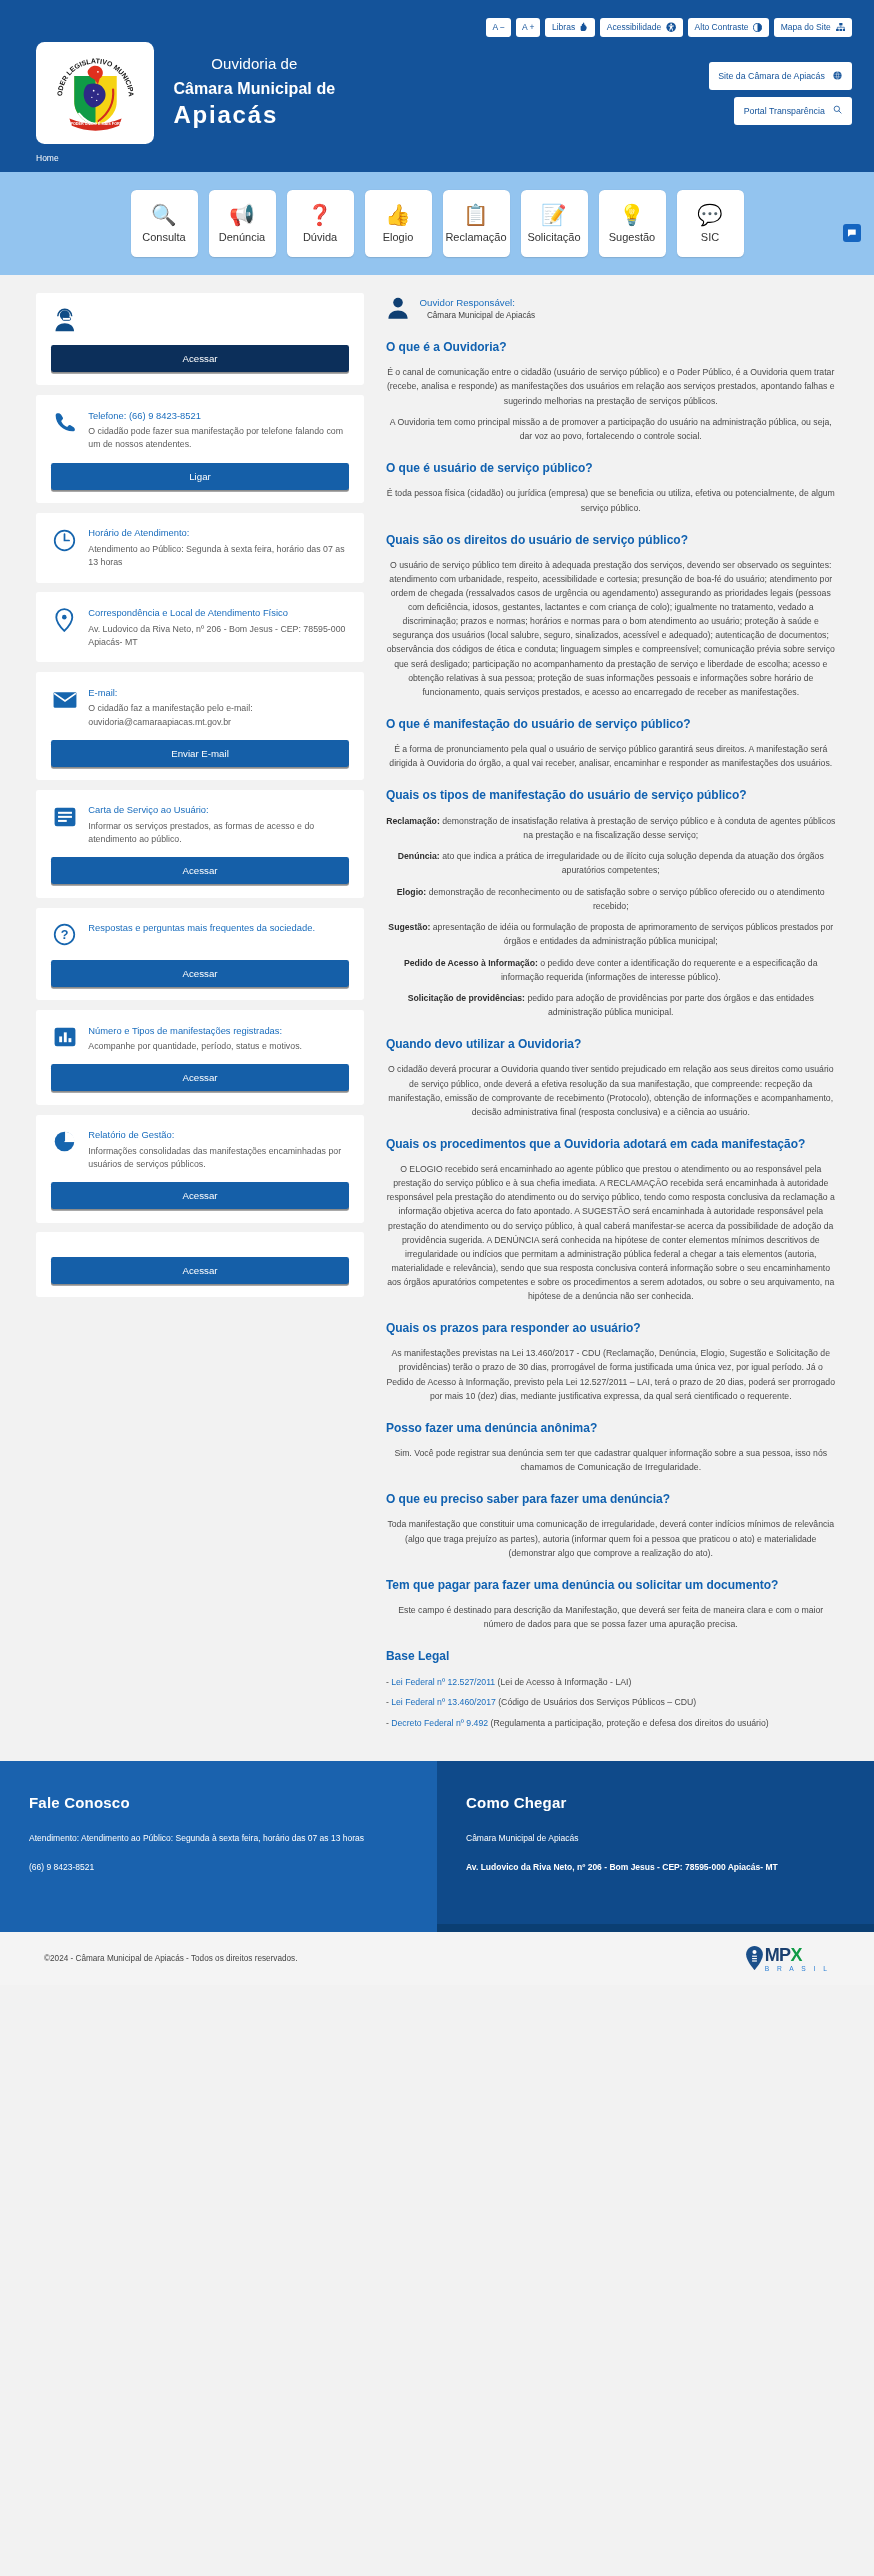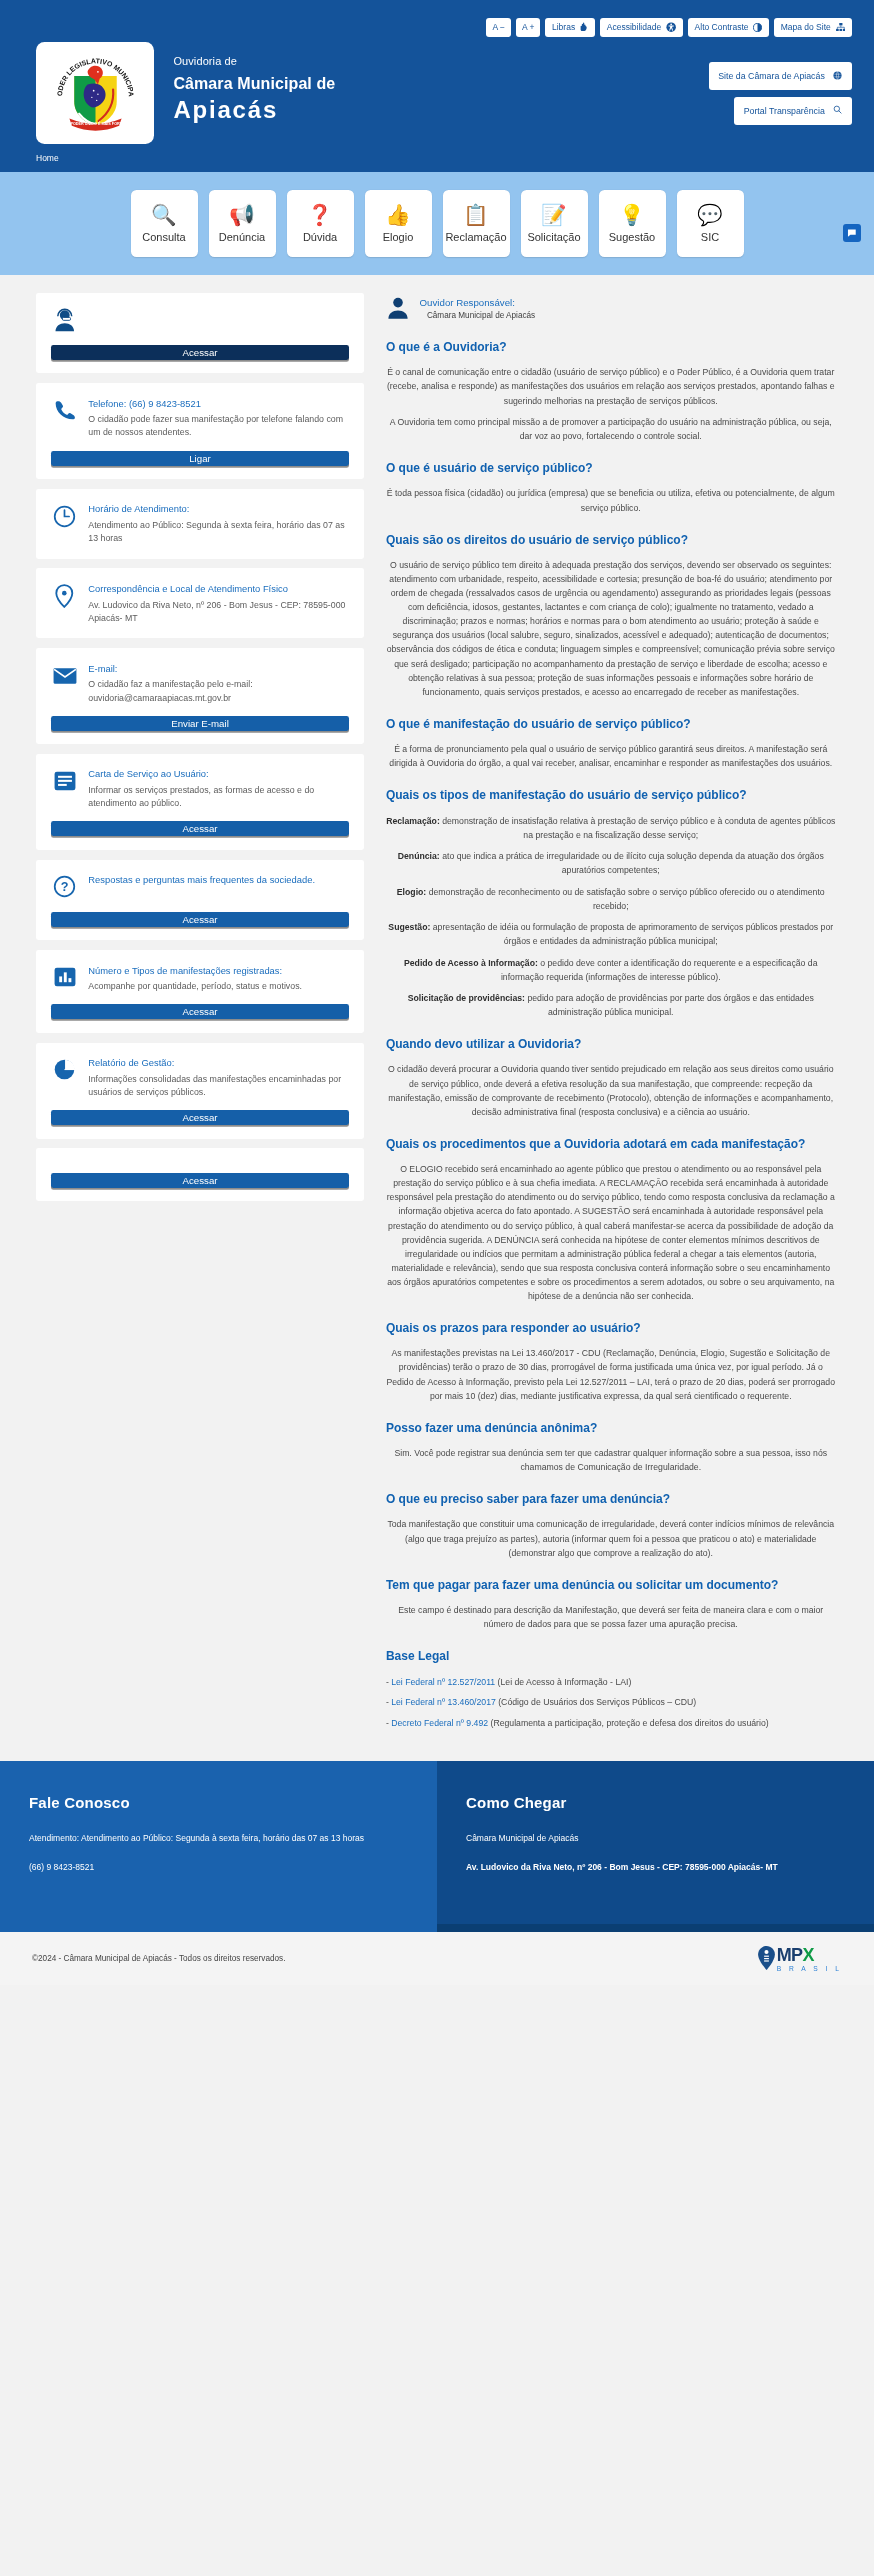--- a/index.html
+++ b/index.html
@@ -60,24 +60,25 @@
     justify-content: center;
     flex: 0 0 auto;
     overflow: hidden;
   }
   .brand {
     margin-left: 19.4px;
     padding-top: 13.4px;
     color: #ffffff;
   }
   .brand .pre {
-    font-size: 11px;
+    font-size: 15px;
     font-weight: 400;
     letter-spacing: 0.1px;
     margin-bottom: 8.5px;
+    text-align: center;
   }
   .brand .l1 {
     font-size: 16px;
     font-weight: 700;
     letter-spacing: 0.1px;
     margin-bottom: 2.4px;
   }
   .brand .l2 {
     font-size: 24px;
     font-weight: 700;
@@ -195,21 +196,21 @@
   .card-text {
     color: #5c5c5c;
     font-size: 8.8px;
     line-height: 1.5;
   }
   .card-text + .card-text { margin-top: 5.5px; }
   .btn-full {
     display: block;
     width: 100%;
     margin-top: 11px;
-    height: 15px;
+    height: 27px;
     border: none;
     border-radius: 2.4px;
     color: #ffffff;
     font-size: 9.7px;
     cursor: pointer;
     box-shadow: 0 1.8px 0 rgba(0,0,0,.45);
     font-family: "Liberation Sans", sans-serif;
   }
   .btn-dark { background: #0c2f5a; }
   .btn-blue { background: #155fa8; }
@@ -271,21 +272,21 @@
     display: flex;
   }
   .foot-bar .l { flex: 1 1 50%; background: #1a62ae; }
   .foot-bar .r { flex: 1 1 50%; background: #0b3f73; }
   .copy {
     background: #f4f4f4;
     height: 53px;
     display: flex;
     align-items: center;
     justify-content: space-between;
-    padding: 0 32px;
+    padding: 0 44px;
   }
   .copy .txt { color: #444444; font-size: 8.2px; }
   .mpx { display: flex; align-items: center; gap: 1.2px; }
   .mpx .word { font-size: 18px; font-weight: 700; color: #1a3f6e; letter-spacing: -0.6px; line-height: 1; }
   .mpx .brasil { font-size: 6.7px; color: #2a7fd4; letter-spacing: 3px; margin-top: 1.2px;}
 </style>
 </head>
 <body>
 
 <div class="topbar">

